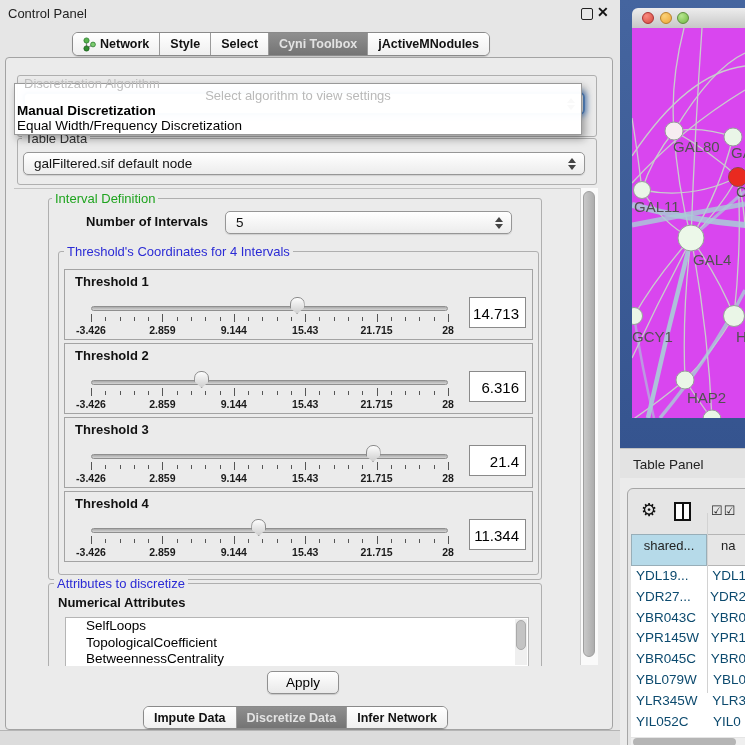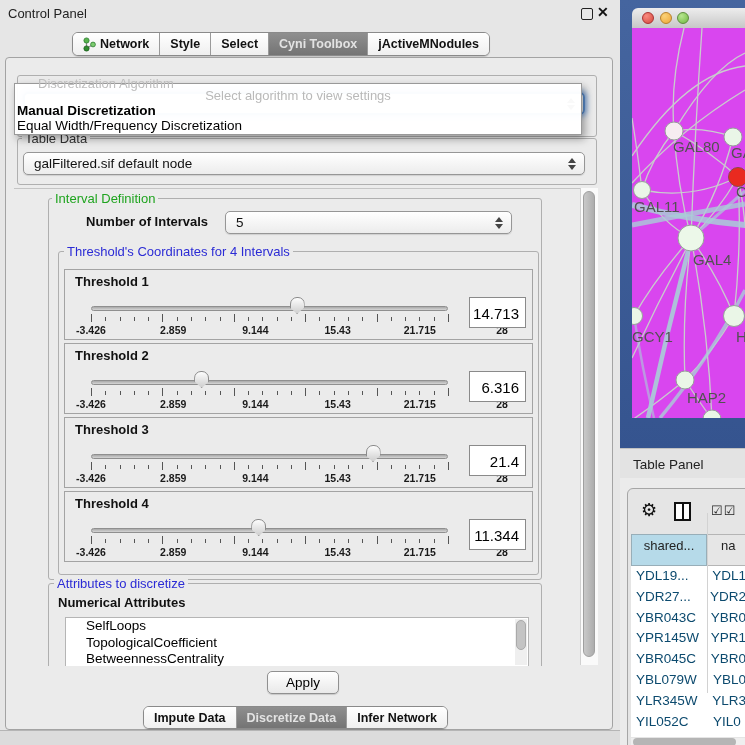--- a/index.html
+++ b/index.html
@@ -32,39 +32,39 @@
   .combo .spin{position:absolute;right:8px;top:50%;transform:translateY(-50%);}
   .spin i{display:block;width:0;height:0;border-left:4px solid transparent;border-right:4px solid transparent;}
   .spin .up{border-bottom:5px solid #444;margin-bottom:2px;}
   .spin .dn{border-top:5px solid #444;}
   .focusring{border:2px solid #5B8FD0;box-shadow:0 0 5px 2px rgba(95,150,220,.75);}
   
   .popup{left:14px;top:83px;width:566px;height:50px;background:rgba(255,255,255,.97);
          border:1px solid #999;box-shadow:3px 4px 8px rgba(0,0,0,.35);z-index:50;}
   .popup .hint{position:absolute;left:0;right:0;top:4px;text-align:center;color:#B9B9B9;font-size:13px;}
   .popup .it{position:absolute;left:2px;font-size:13.5px;color:#000;white-space:nowrap;}
-  .ghost-title{left:24px;top:76px;font-size:13px;color:#BDBDBD;z-index:60;margin-left:14px;}
+  .ghost-title{left:24px;top:76px;font-size:13px;color:#BDBDBD;z-index:60;}
   
   .viewport{left:14px;top:188px;width:566px;height:477px;overflow:hidden;border-top:1px solid #C4C4C4;}
   .vscroll{left:580px;top:188px;width:17px;height:477px;background:#FAFAFA;border-left:1px solid #D0D0D0;}
   .vthumb{position:absolute;left:2px;top:3px;width:12px;height:466px;border-radius:7px;
           background:linear-gradient(90deg,#C9C9C9,#ADADAD);border:1px solid #9F9F9F;box-sizing:border-box;}
   
   .thr-panel{position:absolute;left:50px;width:469px;height:71px;background:#EBEBEB;border:1px solid #A3A3A3;box-sizing:border-box;}
   .thr-label{position:absolute;left:10px;top:4px;font-size:13px;font-weight:bold;color:#111;}
   .track{position:absolute;left:26px;top:36px;width:357px;height:5px;border-radius:3px;
          background:linear-gradient(#A8A8A8,#D6D6D6);border:1px solid #8F8F8F;box-sizing:border-box;}
   .thumb{position:absolute;top:27px;width:15px;height:17px;
          background:linear-gradient(#FDFDFD,#CFCFCF);border:1px solid #8A8A8A;
          border-radius:7px 7px 3px 3px;
          clip-path:polygon(0 0,100% 0,100% 60%,50% 100%,0 60%);box-sizing:border-box;}
   .ticks{position:absolute;left:26px;top:44px;width:357px;height:10px;}
   .tick{position:absolute;width:1px;background:#555;height:4px;top:3px;}
   .tick.major{height:8px;top:0;}
-  .tick-labels{position:absolute;left:26px;top:54px;width:411px;height:12px;}
+  .tick-labels{position:absolute;left:26px;top:54px;width:357px;height:12px;}
   .tick-label{position:absolute;transform:translateX(-50%);font-size:10.5px;font-weight:bold;color:#1A1A1A;white-space:nowrap;}
   .valuebox{position:absolute;left:404px;top:27px;width:57px;height:31px;background:#fff;
             border:1px solid #8A8A8A;font-size:15px;color:#000;text-align:right;
             line-height:31px;padding-right:6px;box-sizing:border-box;}
   
   .attr-list{position:absolute;left:51px;top:428px;width:462px;height:70px;background:#fff;border:1px solid #B5B5B5;}
   .attr-item{font-size:13.5px;color:#000;padding-left:20px;line-height:16.5px;white-space:nowrap;}
   .list-scroll{position:absolute;right:1px;top:1px;width:12px;height:46px;background:#EFEFEF;}
   .list-thumb{position:absolute;left:1px;top:1px;width:10px;height:30px;border-radius:5px;background:#C4C4C4;border:1px solid #AAA;box-sizing:border-box;}
   .btn{position:absolute;background:linear-gradient(#FFFFFF,#E9E9E9);border:1px solid #909090;

